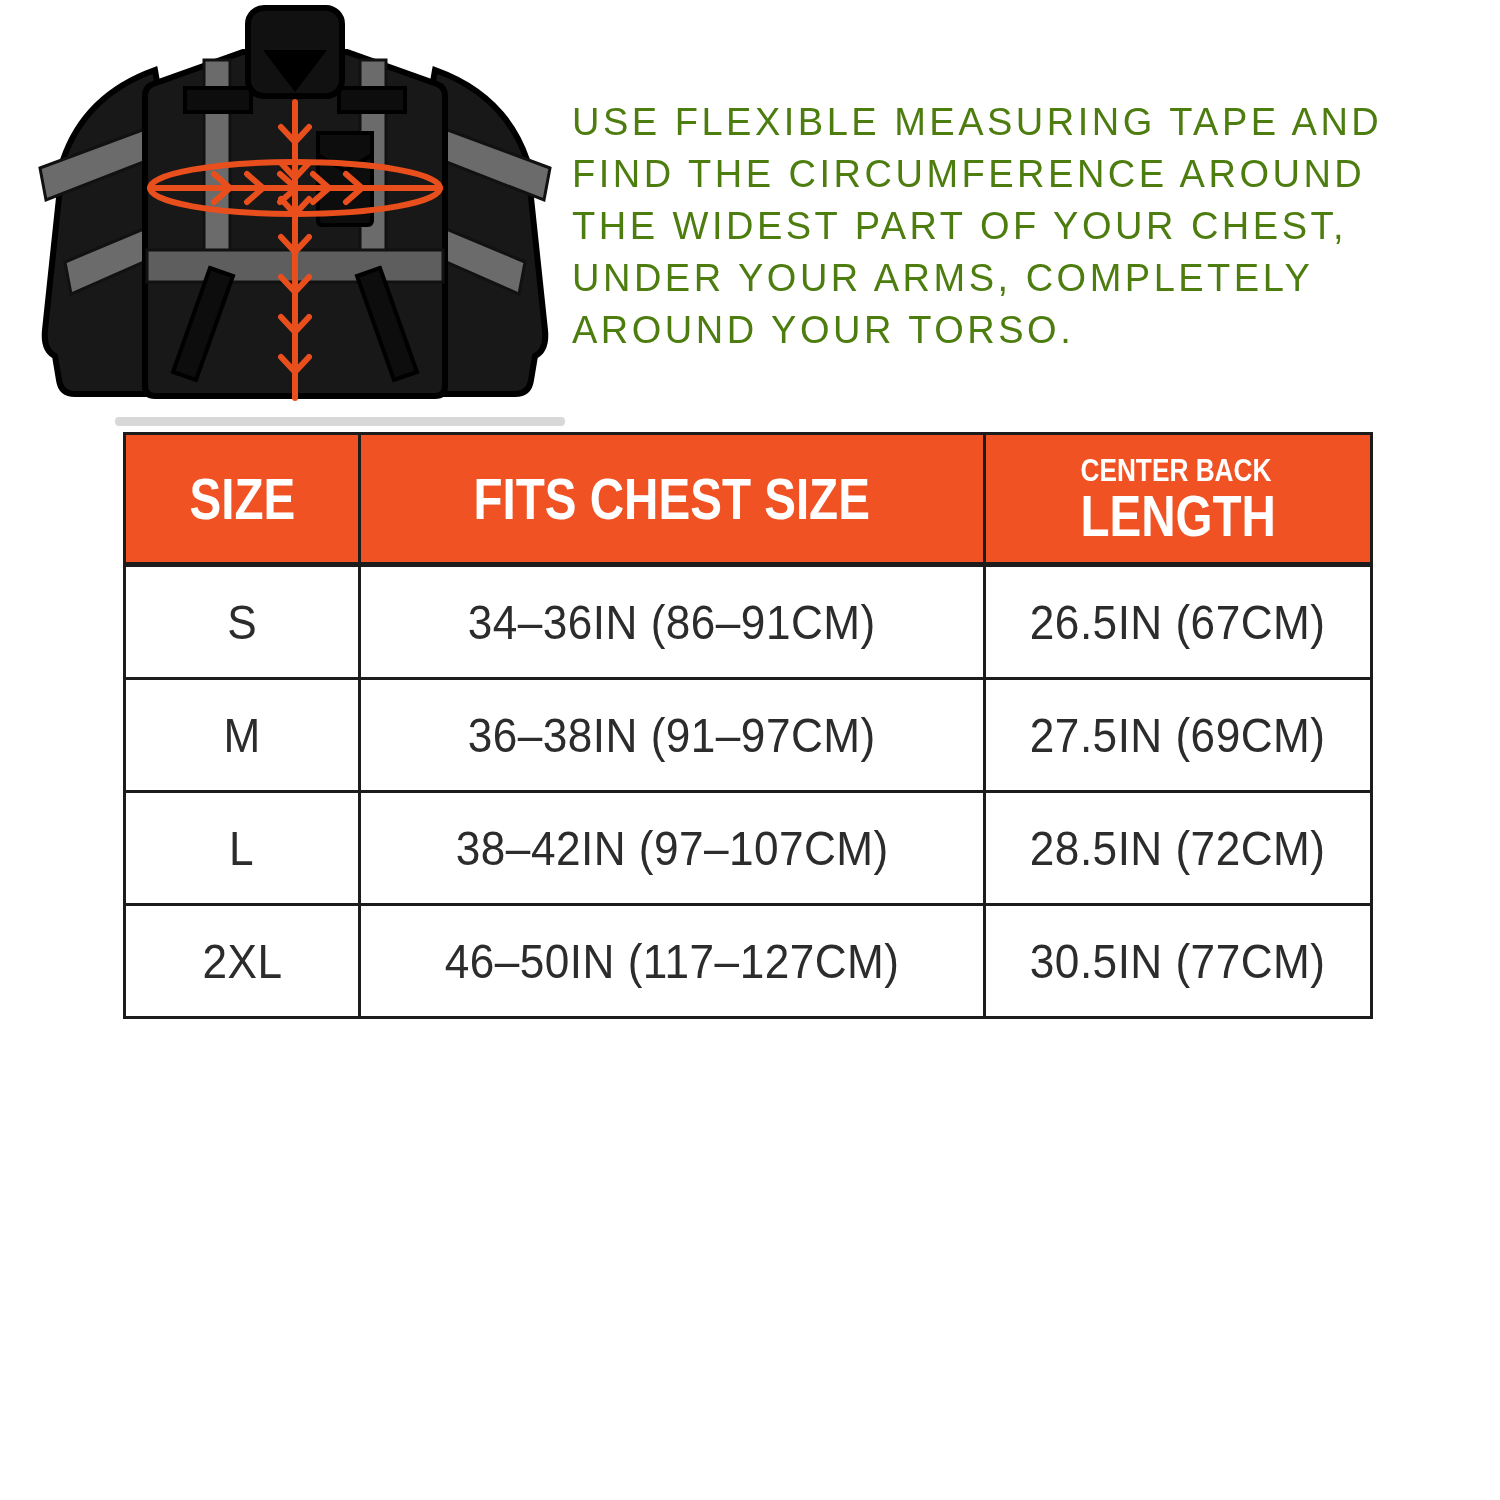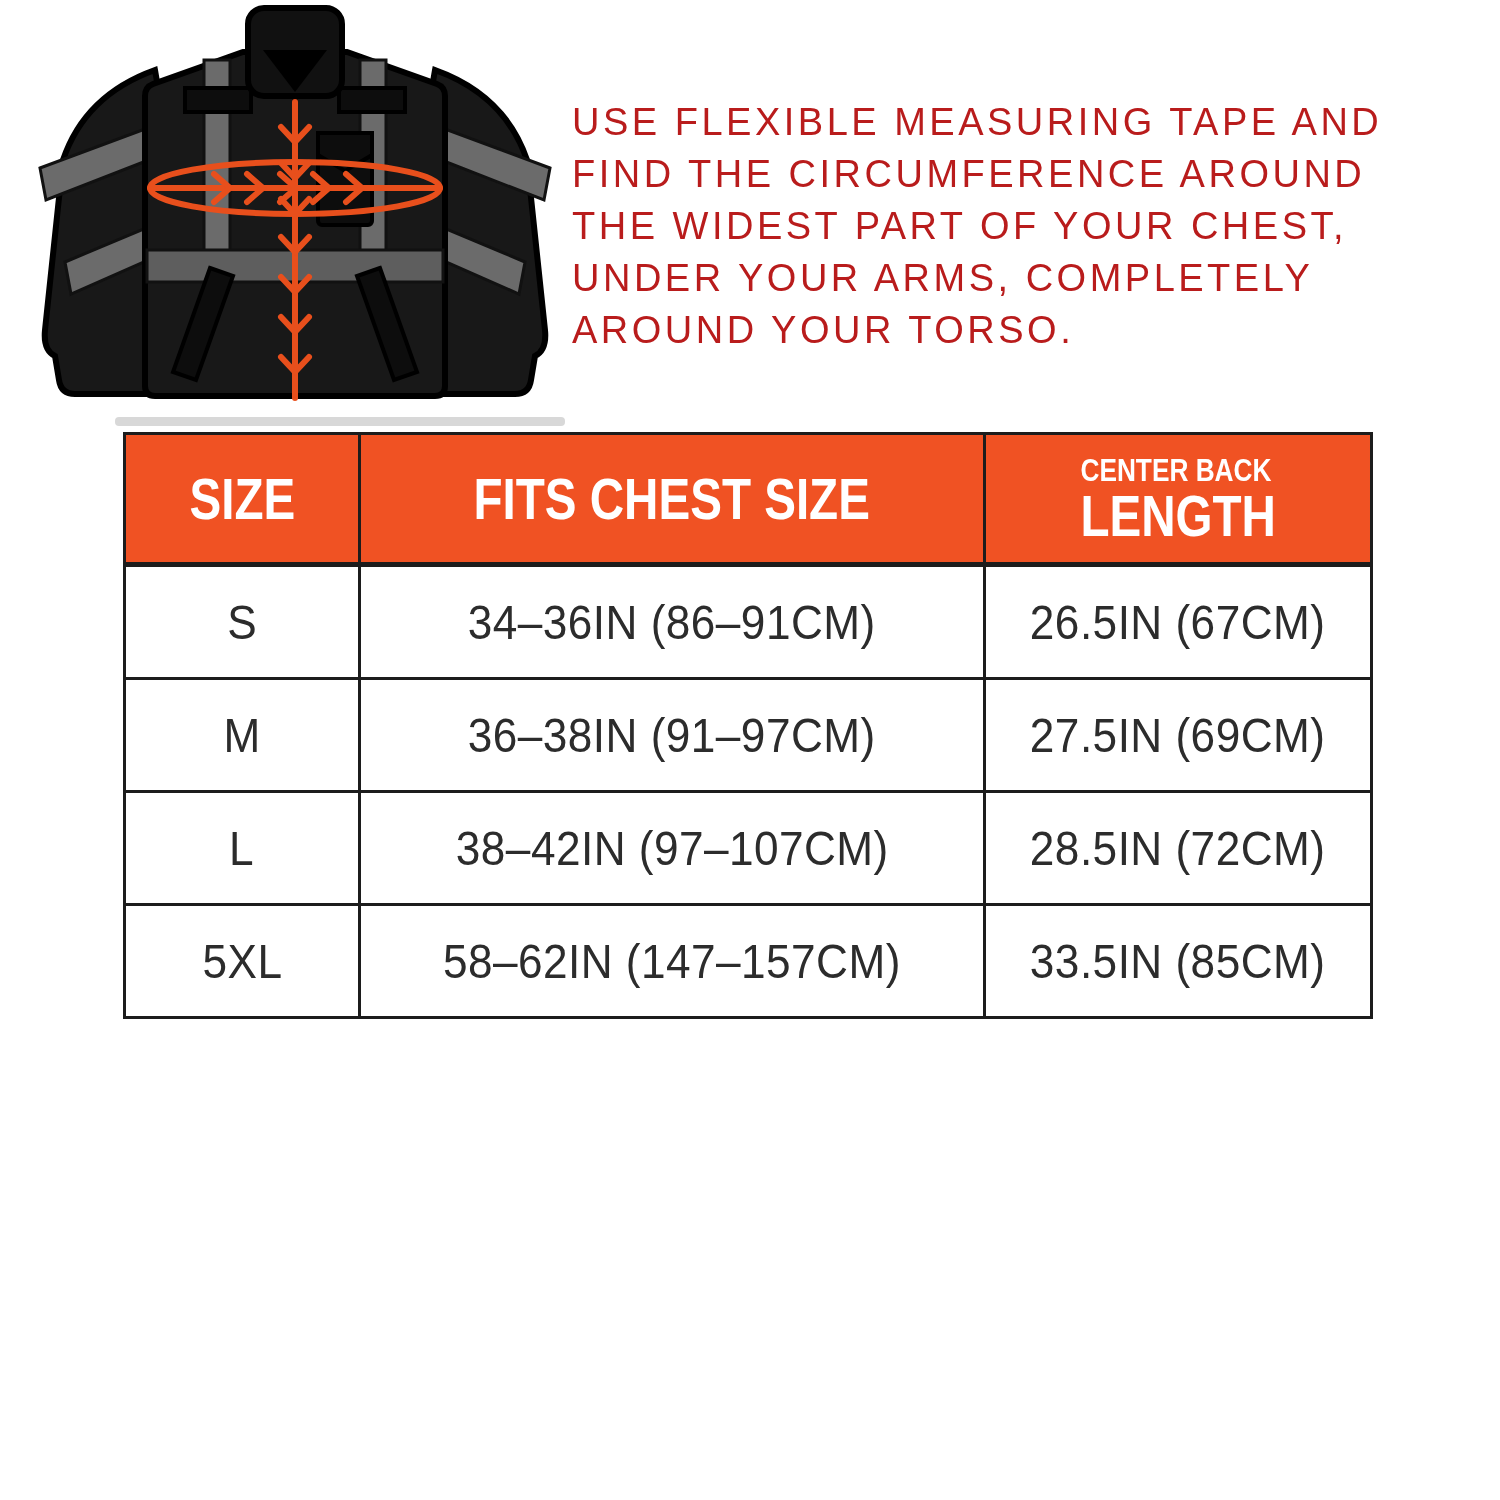--- a/index.html
+++ b/index.html
@@ -12,21 +12,21 @@
   .c-jacket{fill:#181818;stroke:#000000;stroke-width:6;}
   .c-dark{fill:#0d0d0d;stroke:#000000;stroke-width:4;}
   .c-stripe{fill:var(--stripe,#6b6b6b);stroke:#111111;stroke-width:3;}
   .c-band{fill:var(--stripe-dark,#5e5e5e);stroke:#111111;stroke-width:3;}
   .c-arrow{fill:none;stroke:var(--arrow,#e84f1c);stroke-width:6;stroke-linecap:round;stroke-linejoin:round;}
   .c-shadow{fill:#d8d8d8;}
   
   .instructions{
     position:absolute;left:572px;top:96px;width:905px;
     font-size:38px;line-height:52px;letter-spacing:3.5px;
-    color:#b91c1c;white-space:pre;text-transform:uppercase;
+    color:#4d7c0f;white-space:pre;text-transform:uppercase;
   }
   
   table.size-chart{
     position:absolute;left:123px;top:432px;width:1247px;
     border-collapse:collapse;table-layout:fixed;
   }
   table.size-chart th, table.size-chart td{
     border:3px solid #1c1c1c;text-align:center;vertical-align:middle;padding:0;
   }
   table.size-chart thead th{
@@ -140,20 +140,20 @@
         <td><span class="cellv">M</span></td>
         <td><span class="cellv">36–38IN (91–97CM)</span></td>
         <td><span class="cellv">27.5IN (69CM)</span></td>
       </tr>
       <tr>
         <td><span class="cellv">L</span></td>
         <td><span class="cellv">38–42IN (97–107CM)</span></td>
         <td><span class="cellv">28.5IN (72CM)</span></td>
       </tr>
       <tr>
-        <td><span class="cellv">5XL</span></td>
-        <td><span class="cellv">58–62IN (147–157CM)</span></td>
-        <td><span class="cellv">33.5IN (85CM)</span></td>
+        <td><span class="cellv">2XL</span></td>
+        <td><span class="cellv">46–50IN (117–127CM)</span></td>
+        <td><span class="cellv">30.5IN (77CM)</span></td>
       </tr>
     </tbody>
   </table>
 
 </div>
 
 </body></html>

